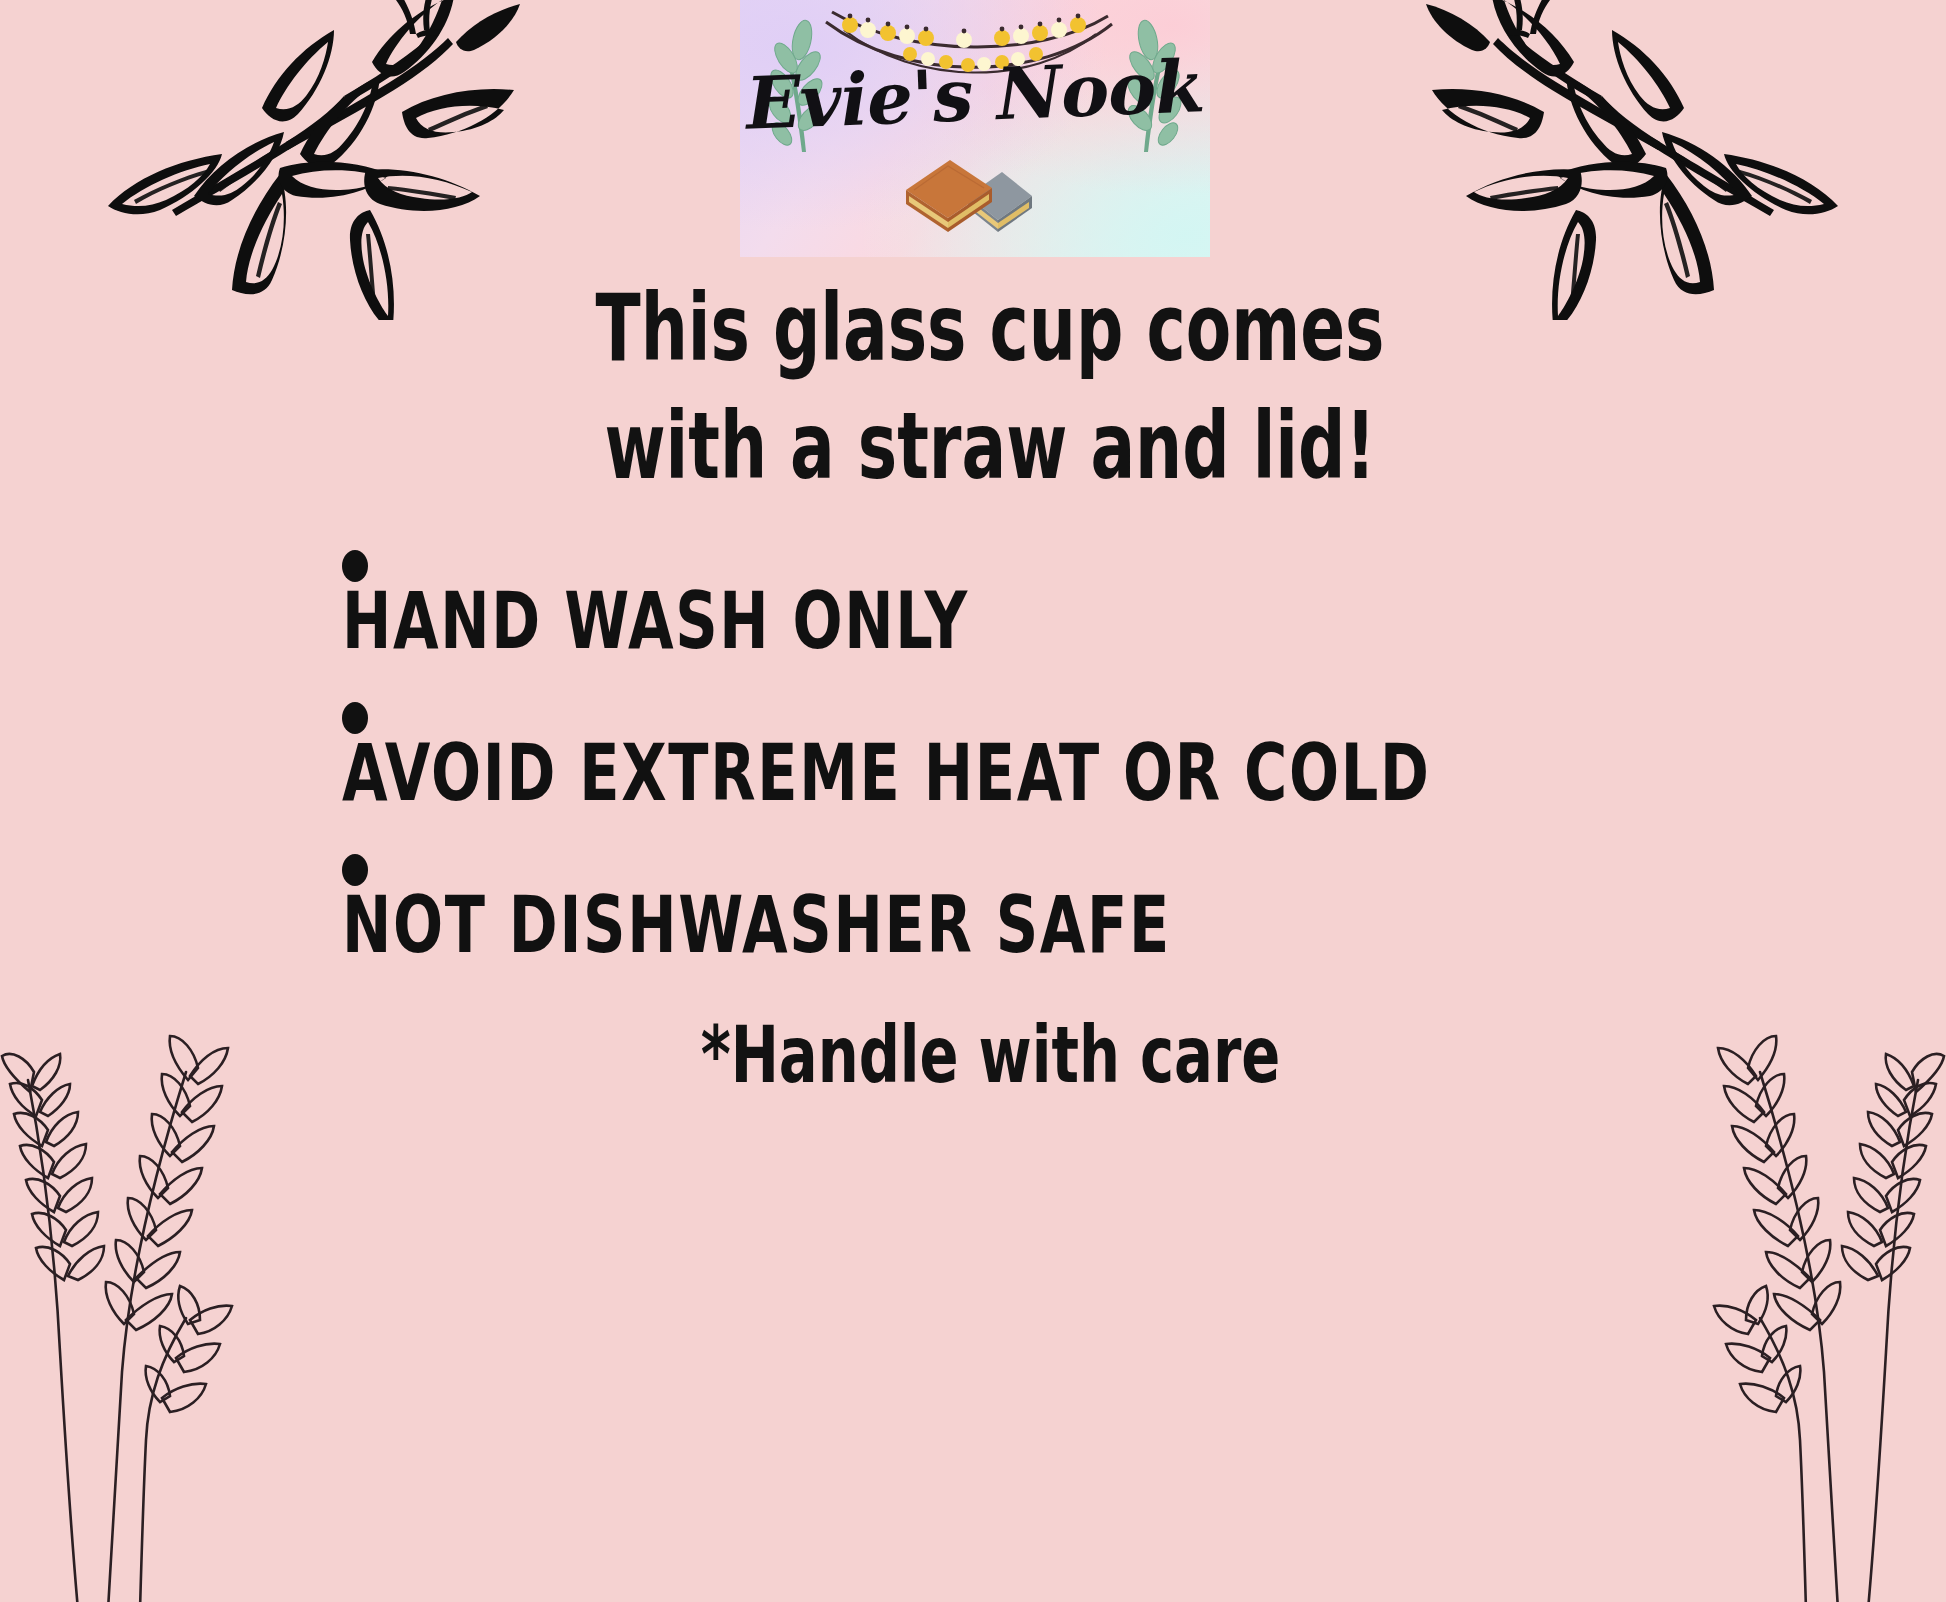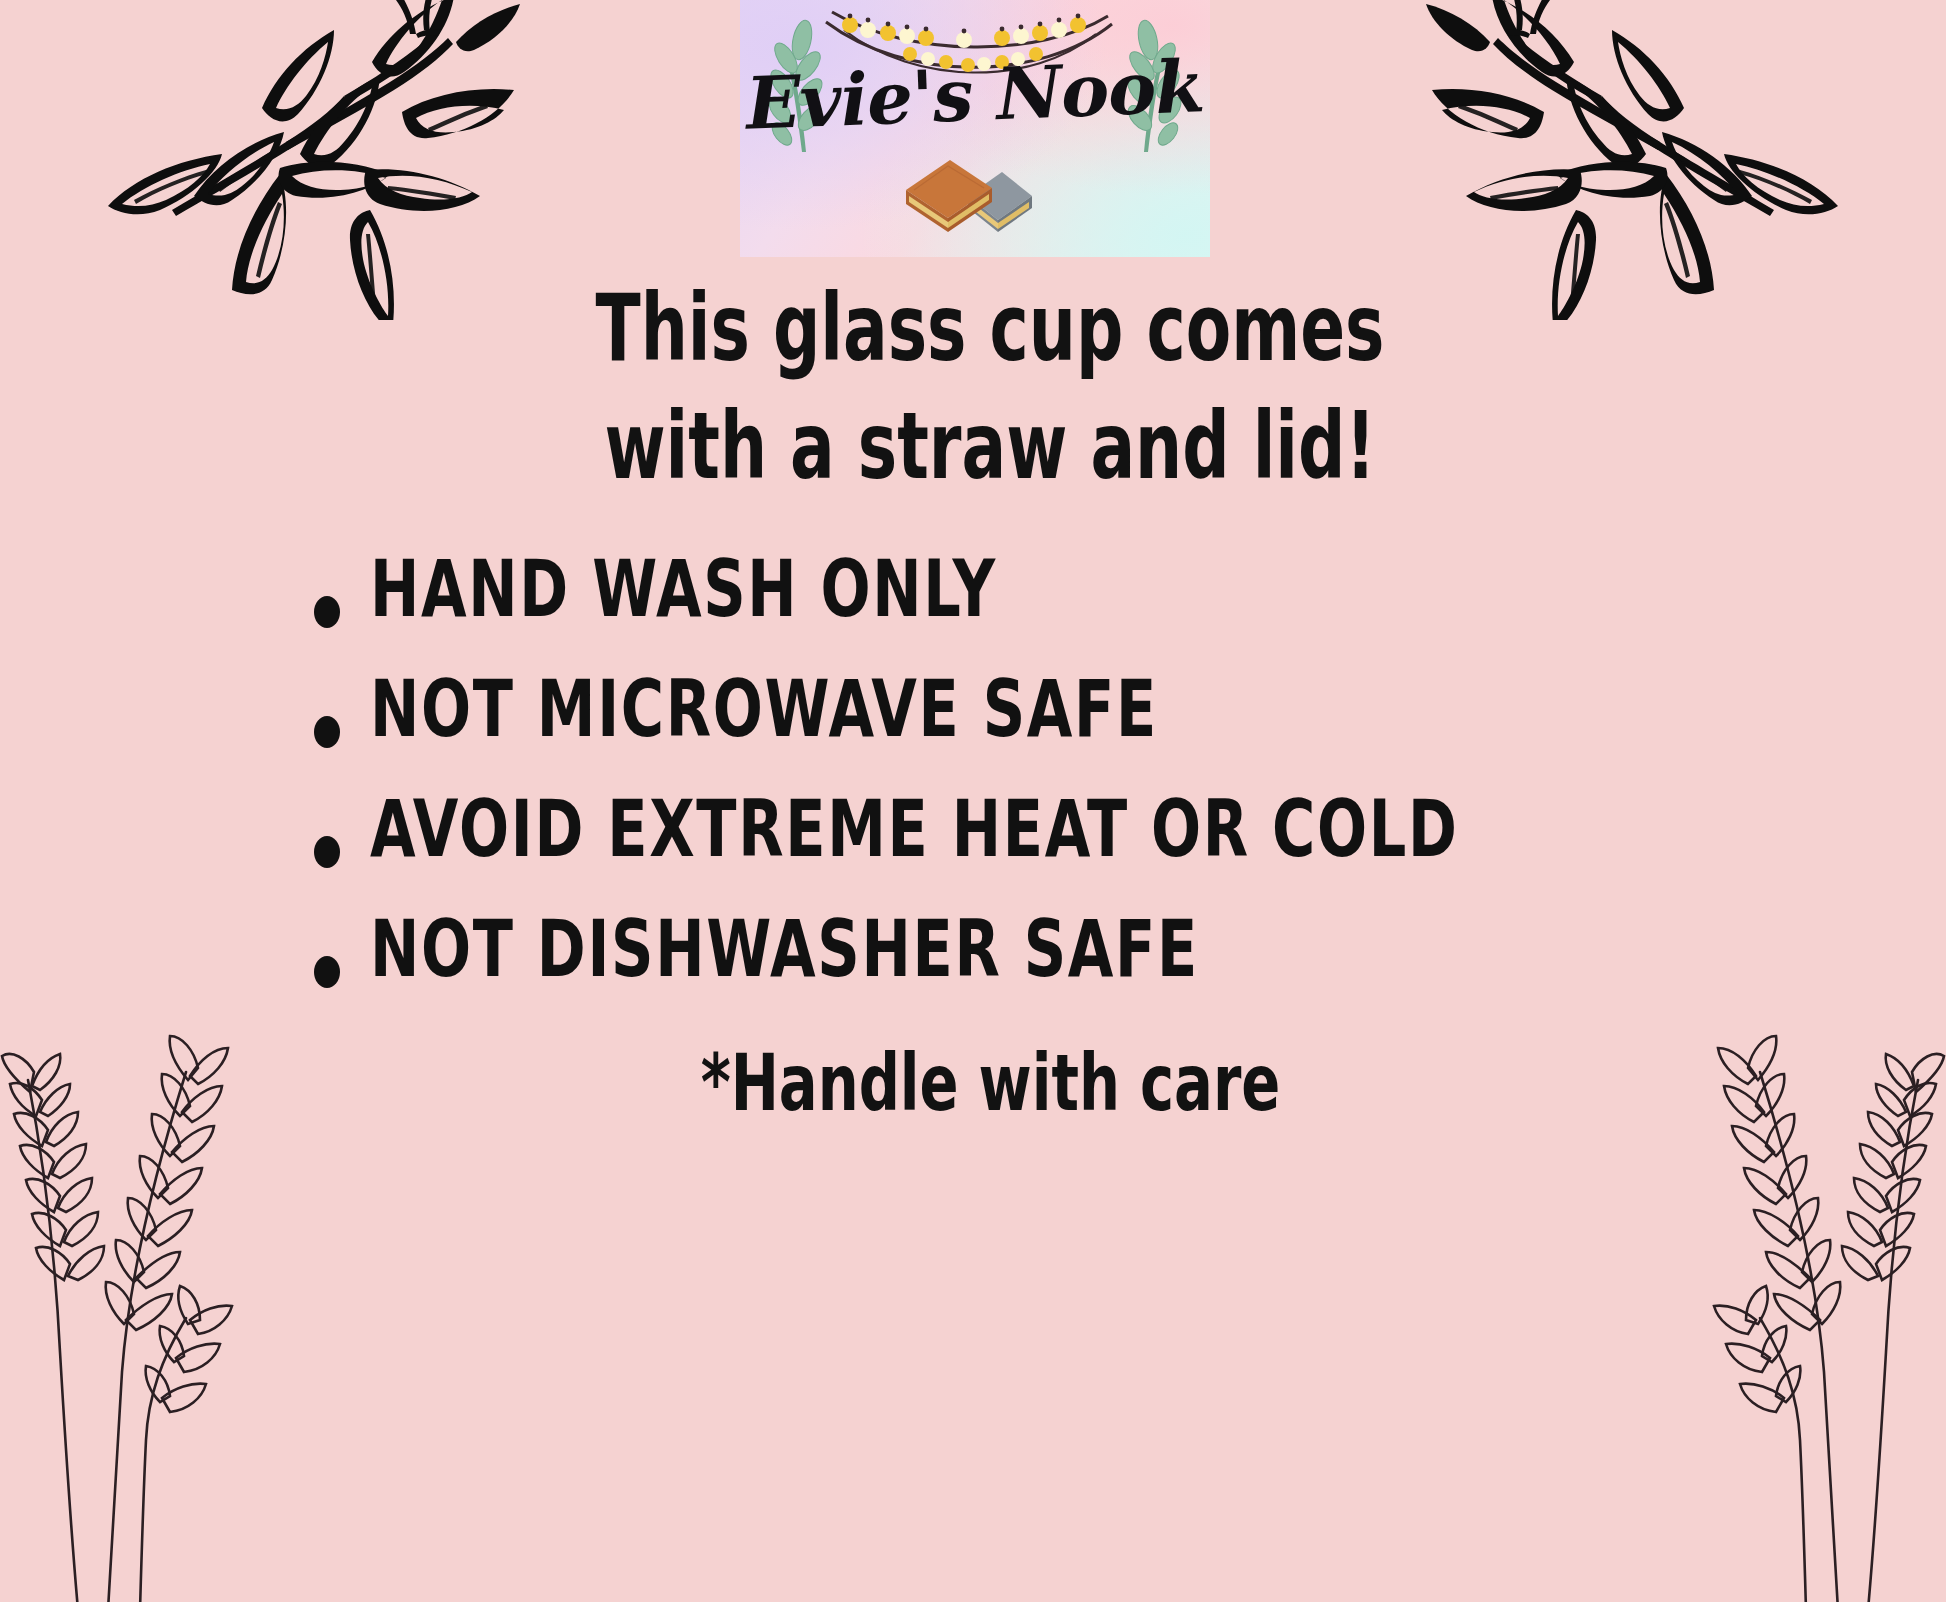--- a/index.html
+++ b/index.html
@@ -80,22 +80,23 @@
 
   .bullets{
     list-style:none;
     margin:44px 0 0 0;
     padding:0;
     text-align:left;
     display:inline-block;
   }
   .bullets li{
     display:flex;
-    align-items:flex-end;
+    align-items:flex-start;
     margin:0 0 42px 0;
+    flex-direction:column;
   }
   .bullets li:last-child{margin-bottom:0;}
   .bullet-dot{
     width:26px;height:32px;border-radius:50%;
     background:#111;
     flex:0 0 auto;
     margin-right:30px;
   }
   .bullet-text{
     font-family:"DejaVu Sans Condensed","Liberation Sans Narrow","Liberation Sans",sans-serif;
@@ -372,24 +373,20 @@
     </div>
 
 
     <ul class="bullets">
       <li>
         <span class="bullet-dot"></span>
         <span class="bullet-text">HAND WASH ONLY</span>
       </li>
       <li>
         <span class="bullet-dot"></span>
-        <span class="bullet-text">NOT MICROWAVE SAFE</span>
-      </li>
-      <li>
-        <span class="bullet-dot"></span>
         <span class="bullet-text">AVOID EXTREME HEAT OR COLD</span>
       </li>
       <li>
         <span class="bullet-dot"></span>
         <span class="bullet-text">NOT DISHWASHER SAFE</span>
       </li>
     </ul>
 
     <div>
       <div class="footnote">*Handle with care</div>

